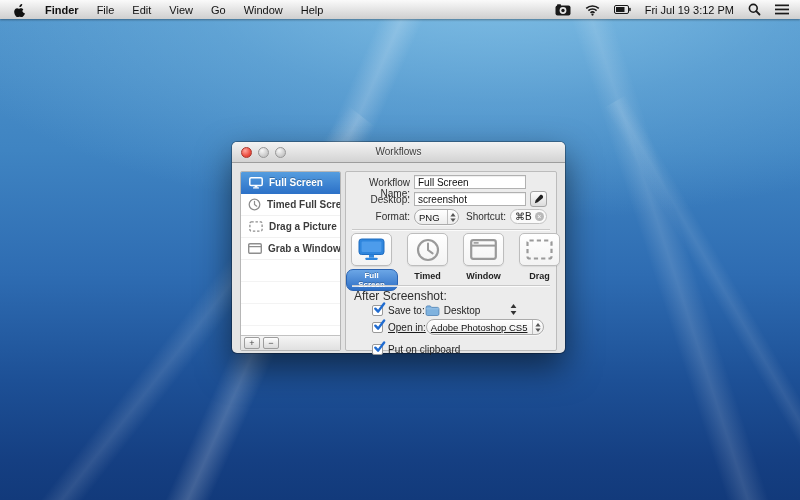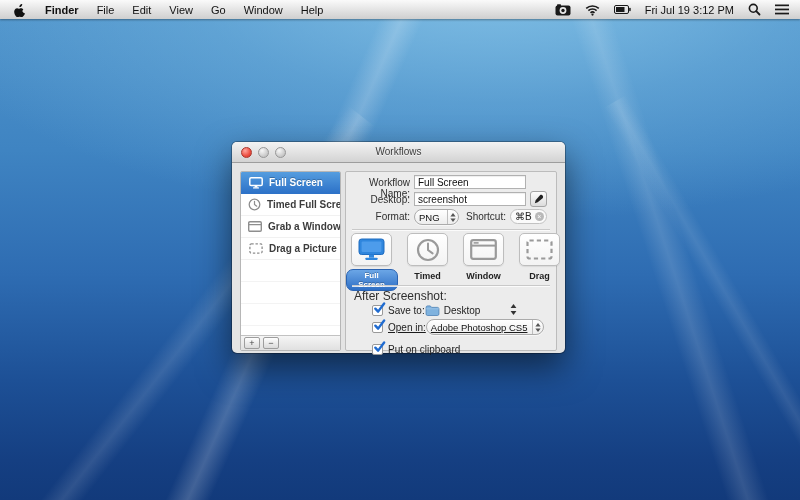--- a/index.html
+++ b/index.html
@@ -230,33 +230,33 @@
           <svg width="13" height="13" viewBox="0 0 14 14">
               <circle cx="7" cy="7" r="5.7" fill="none" stroke="#8e8e8e" stroke-width="1.4"></circle>
               <path d="M7 3.6V7l2.4 1.8" stroke="#8e8e8e" stroke-width="1.3" fill="none" stroke-linecap="round"></path>
             </svg>
         </span>
         <span class="side-label">Timed Full Screen</span>
       </div>
       <div class="side-row">
         <span class="side-icon">
           <svg width="14" height="11" viewBox="0 0 14 11">
-              <rect x="0.7" y="0.7" width="12.6" height="9.6" rx="1.2" fill="none" stroke="#8e8e8e" stroke-width="1.4"></rect>
-              <path d="M0.7 3.6h12.6" stroke="#8e8e8e" stroke-width="1.2"></path>
-            </svg>
-        </span>
-        <span class="side-label">Grab a Window</span>
+              <rect x="0.9" y="0.9" width="12.2" height="9.2" rx="1.4" fill="none" stroke="#8e8e8e" stroke-width="1.3" stroke-dasharray="2.4 1.8"></rect>
+            </svg>
+        </span>
+        <span class="side-label">Drag a Picture</span>
       </div>
       <div class="side-row">
         <span class="side-icon">
           <svg width="14" height="11" viewBox="0 0 14 11">
-              <rect x="0.9" y="0.9" width="12.2" height="9.2" rx="1.4" fill="none" stroke="#8e8e8e" stroke-width="1.3" stroke-dasharray="2.4 1.8"></rect>
-            </svg>
-        </span>
-        <span class="side-label">Drag a Picture</span>
+              <rect x="0.7" y="0.7" width="12.6" height="9.6" rx="1.2" fill="none" stroke="#8e8e8e" stroke-width="1.4"></rect>
+              <path d="M0.7 3.6h12.6" stroke="#8e8e8e" stroke-width="1.2"></path>
+            </svg>
+        </span>
+        <span class="side-label">Grab a Window</span>
       </div>
       <div class="side-empty"></div>
       <div class="side-empty"></div>
       <div class="side-empty"></div>
       <div class="side-empty"></div>
       <div id="side-footer">
         <div class="mini-btn">+</div>
         <div class="mini-btn">−</div>
       </div>
     </div>

